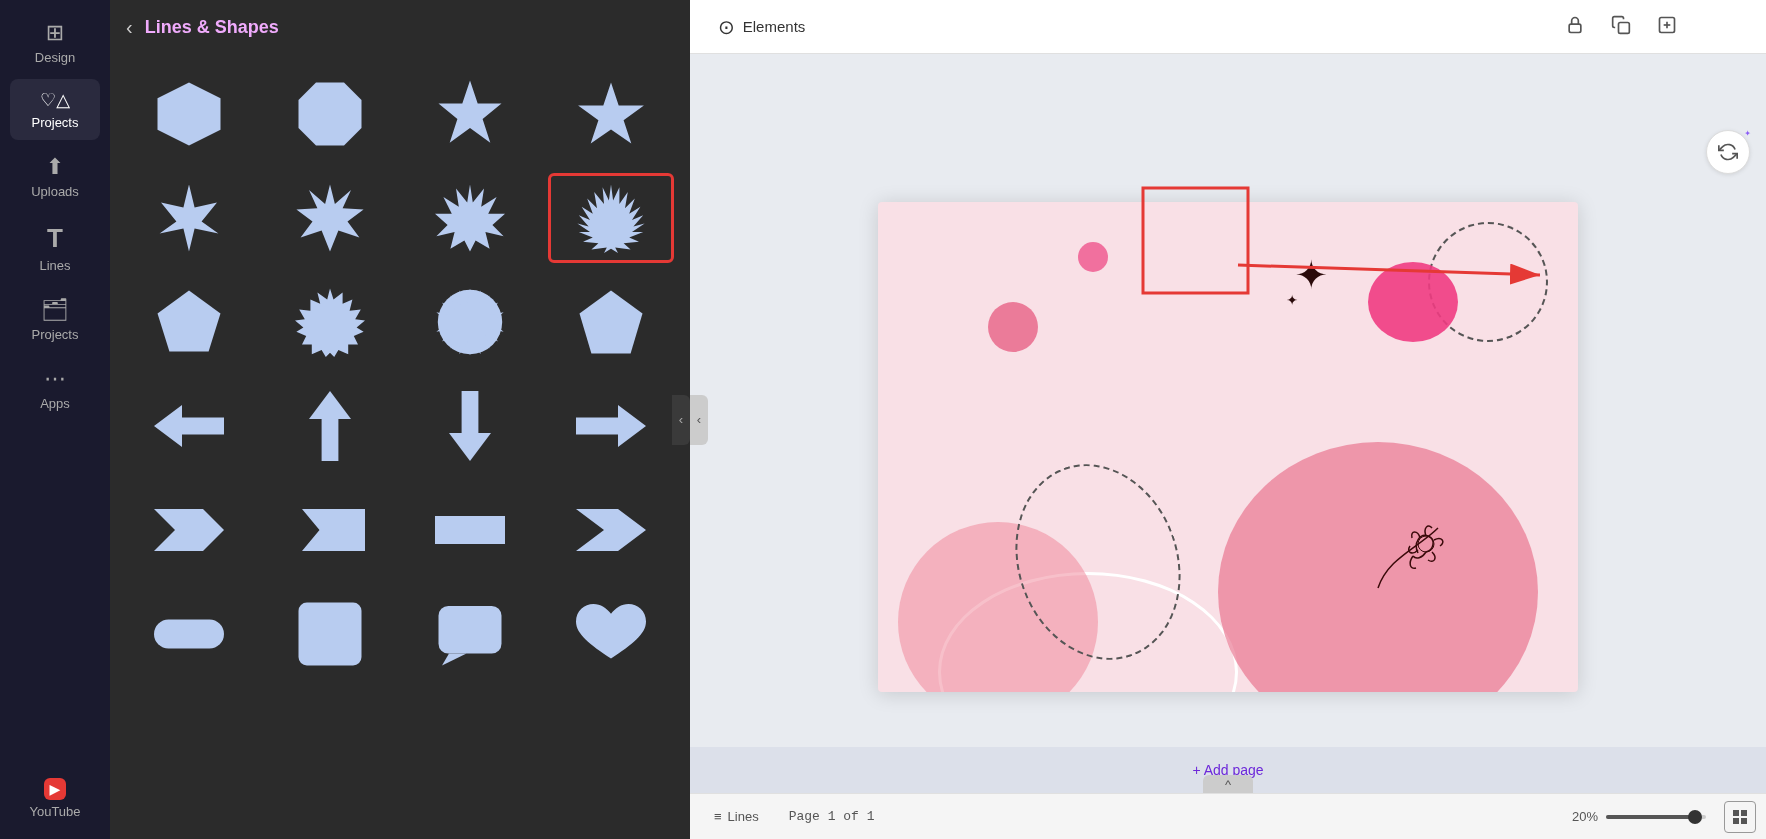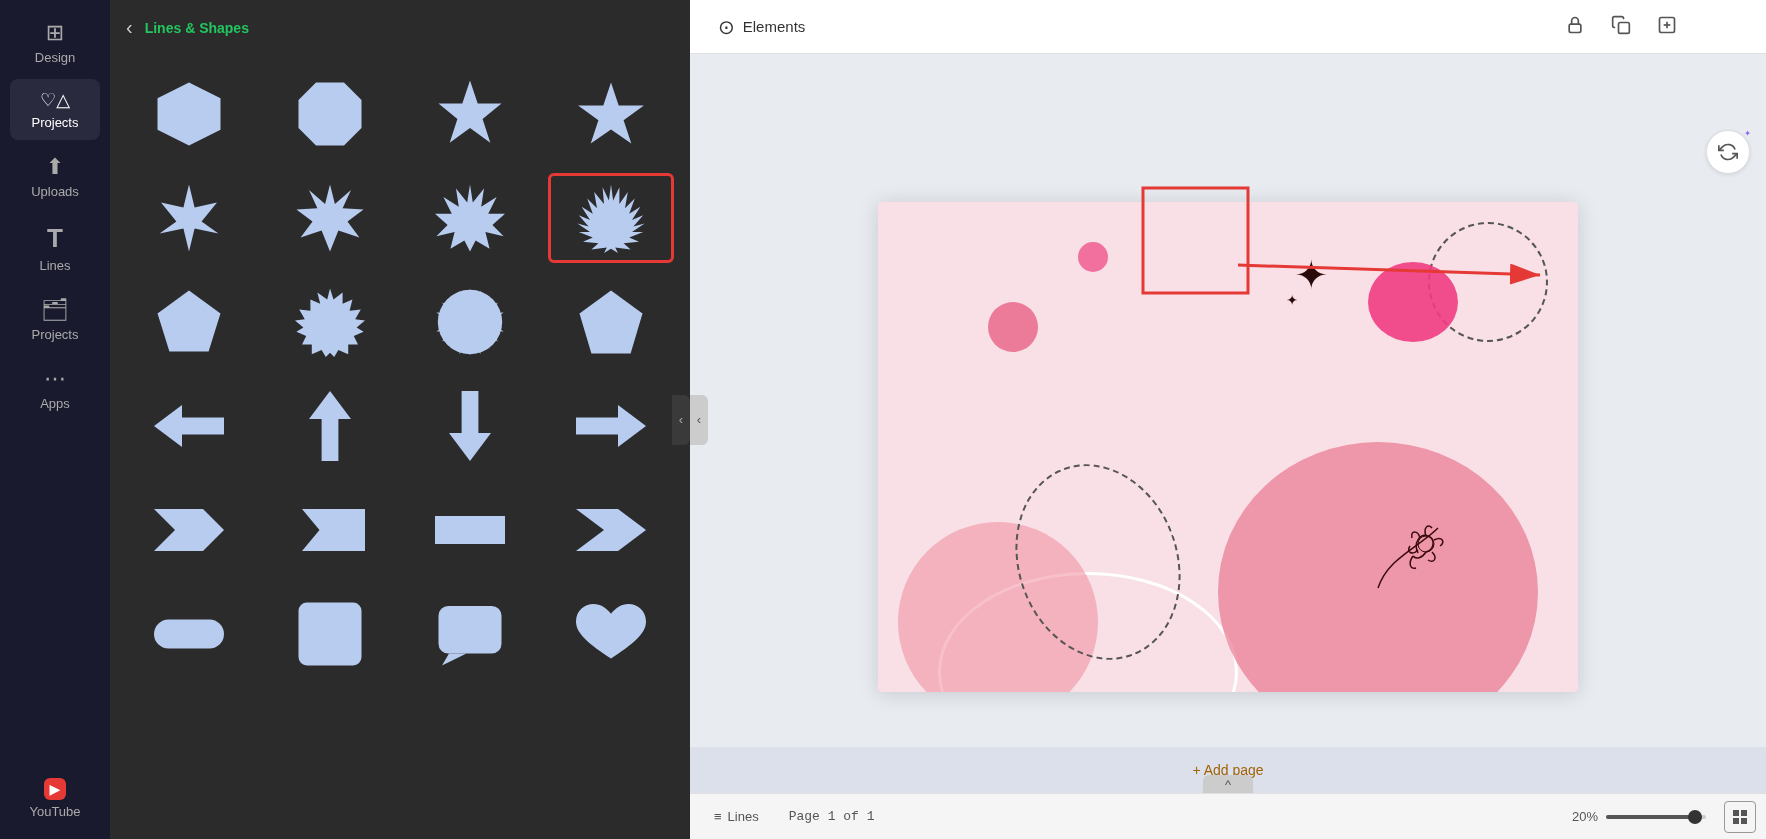--- a/index.html
+++ b/index.html
@@ -52,22 +52,22 @@
     .back-btn {
       cursor: pointer;
       color: #ccc;
       font-size: 20px;
       background: none;
       border: none;
       display: flex;
       align-items: center;
     }
     .panel-title {
-      color: #22c55e;
-      font-size: 14px;
+      color: #f0abfc;
+      font-size: 18px;
       font-weight: 700;
     }
     .shapes-grid {
       display: grid;
       grid-template-columns: repeat(4, 1fr);
       gap: 14px;
     }
     .shape-item {
       display: flex;
       align-items: center;
@@ -587,21 +587,21 @@
           <path d="M68,28 C65,20 70,15 74,20"></path>
           <path d="M76,32 C84,28 88,34 82,38"></path>
           <path d="M74,44 C80,50 76,56 70,52"></path>
           <path d="M60,42 C54,48 48,44 52,38"></path>
           <path d="M62,30 C60,22 52,22 54,30"></path>
         </svg>
       </div>
     </div>
 
     <div style="position:absolute; bottom:46px; left:0; right:0; height:46px; background:#dce0ea; display:flex; align-items:center; justify-content:center; cursor:pointer;">
-      <span style="font-size:14px; color:#a16207; font-weight:500;">+ Add page</span>
+      <span style="font-size:14px; color:#6d28d9; font-weight:500;">+ Add page</span>
     </div>
   </div>
 
   <svg style="position:absolute; top:0; left:0; width:100%; height:100%; pointer-events:none; z-index:200;">
 
     <defs>
       <marker id="arrowhead" markerWidth="10" markerHeight="7" refX="10" refY="3.5" orient="auto">
         <polygon points="0 0, 10 3.5, 0 7" fill="#e53935"></polygon>
       </marker>
     </defs>

